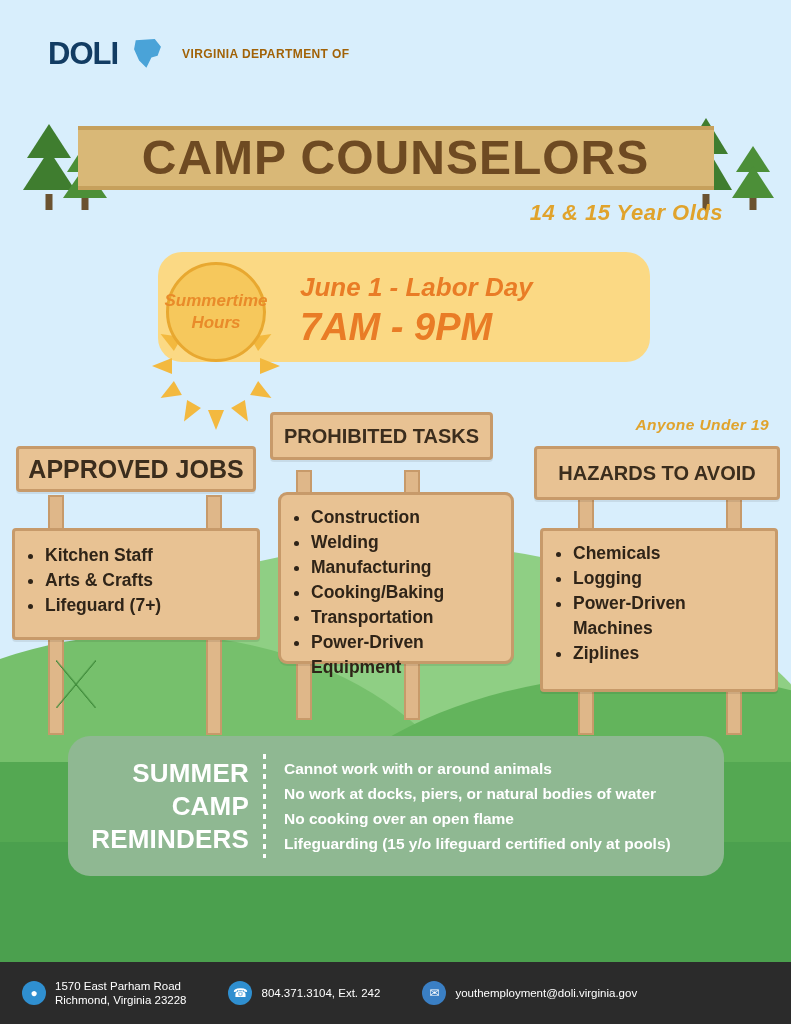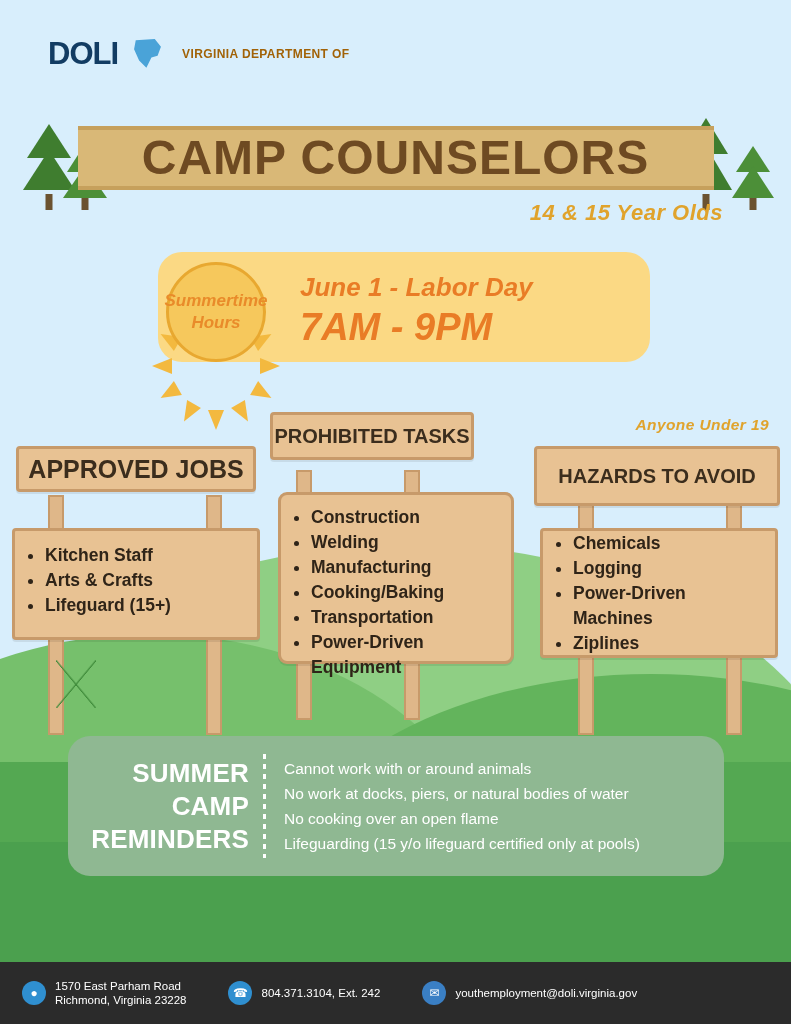--- a/index.html
+++ b/index.html
@@ -174,21 +174,21 @@
     display: flex; align-items: center;
   }
   .rem-title {
     color: #fff; font-size: 26px; font-weight: bold; line-height: 33px;
     text-align: right; width: 195px; padding-right: 14px; letter-spacing: .2px;
   }
   .rem-div {
     width: 3px; height: 104px;
     background: repeating-linear-gradient(#fff 0 5px, transparent 5px 10px);
   }
-  .rem-list { padding-left: 18px; }
+  .rem-list { padding-left: 18px; font-weight: bold; }
   .rem-list div {
     color: #fff; font-size: 15.5px; line-height: 25px;
   }
 
   .grass-tuft { position: absolute; }
 </style>
 </head>
 <body>
 
 <div id="poster">
@@ -258,47 +258,47 @@
 
   <div class="post" style="left:48px; top:495px; width:16px; height:240px;"></div>
   <div class="post" style="left:206px; top:495px; width:16px; height:240px;"></div>
   <div class="sign-head" style="left:16px; top:446px; width:240px; height:46px; font-size:25px;">
     <span>APPROVED JOBS</span>
   </div>
   <div class="sign-body" style="left:12px; top:528px; width:248px; height:112px; padding-top:12px;">
     <ul class="sign-list">
       <li>Kitchen Staff</li>
       <li>Arts &amp; Crafts</li>
-      <li>Lifeguard (15+)</li>
+      <li>Lifeguard (7+)</li>
     </ul>
   </div>
 
   <div class="post" style="left:296px; top:470px; width:16px; height:250px;"></div>
   <div class="post" style="left:404px; top:470px; width:16px; height:250px;"></div>
-  <div class="sign-head" style="left:270px; top:412px; width:204px; height:48px; font-size:20px;">
+  <div class="sign-head" style="left:270px; top:412px; width:223px; height:48px; font-size:20px;">
     <span>PROHIBITED TASKS</span>
   </div>
   <div class="sign-body" style="left:278px; top:492px; width:236px; height:172px; padding-top:10px;border-radius:9px;">
     <ul class="sign-list">
       <li>Construction</li>
       <li>Welding</li>
       <li>Manufacturing</li>
       <li>Cooking/Baking</li>
       <li>Transportation</li>
       <li>Power-Driven Equipment</li>
     </ul>
   </div>
 
   <div class="anyone-under">Anyone Under 19</div>
   <div class="post" style="left:578px; top:495px; width:16px; height:240px;"></div>
   <div class="post" style="left:726px; top:495px; width:16px; height:240px;"></div>
-  <div class="sign-head" style="left:534px; top:446px; width:246px; height:60px; font-size:20px;">
+  <div class="sign-head" style="left:534px; top:446px; width:246px; height:54px; font-size:20px;">
     <span>HAZARDS TO AVOID</span>
   </div>
-  <div class="sign-body" style="left:540px; top:528px; width:238px; height:130px; ">
+  <div class="sign-body" style="left:540px; top:528px; width:238px; height:164px; padding-top:10px;">
     <ul class="sign-list">
       <li>Chemicals</li>
       <li>Logging</li>
       <li>Power-Driven Machines</li>
       <li>Ziplines</li>
     </ul>
   </div>
 
   <div class="grass-tuft" style="left:56px; top:660px; width:40px; height:48px;
        background:

